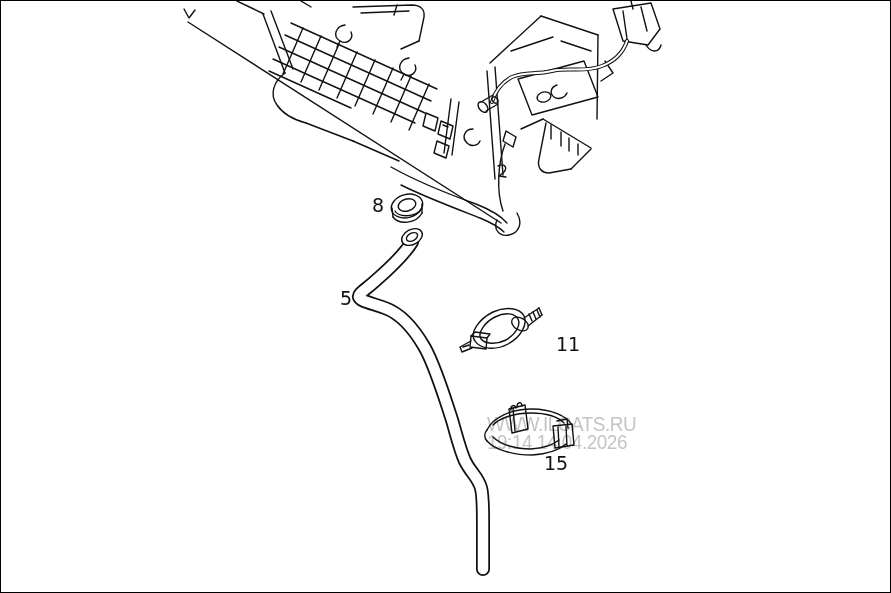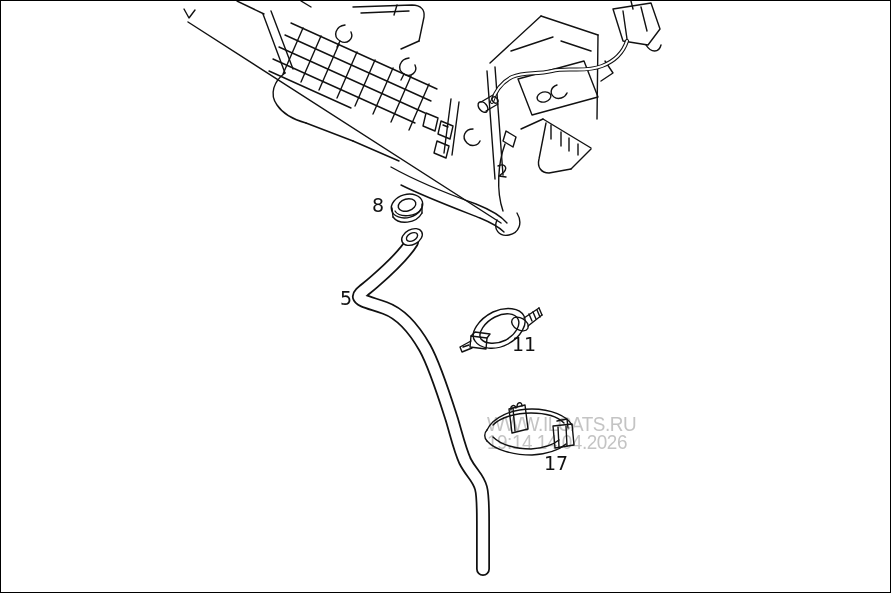--- a/index.html
+++ b/index.html
@@ -179,16 +179,16 @@
       <path d="M556,420 L566,418 L567,427"></path>
       <path d="M508,408 L524,404 L527,428 L511,432 Z"></path>
       <path d="M512,407 L514,430"></path>
       <path d="M510,409 C509,404 514,403 515,407"></path>
       <path d="M516,406 C516,401 521,400 521,405"></path>
     </g>
   </svg>
 
   <div class="part-label" style="left:371px;top:195px;">8</div>
   <div class="part-label" style="left:339px;top:288px;">5</div>
-  <div class="part-label" style="left:511px;top:334px;">11</div>
-  <div class="part-label" style="left:543px;top:453px;">17</div>
+  <div class="part-label" style="left:555px;top:334px;">11</div>
+  <div class="part-label" style="left:543px;top:453px;">15</div>
 
 </div>
 
 </body></html>

